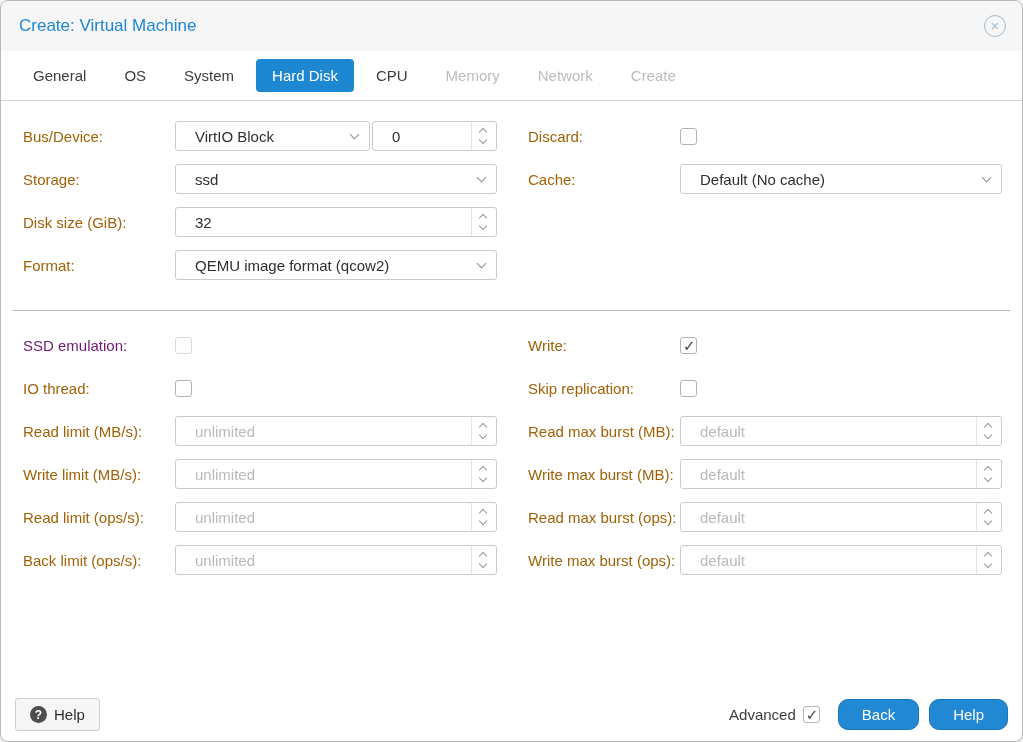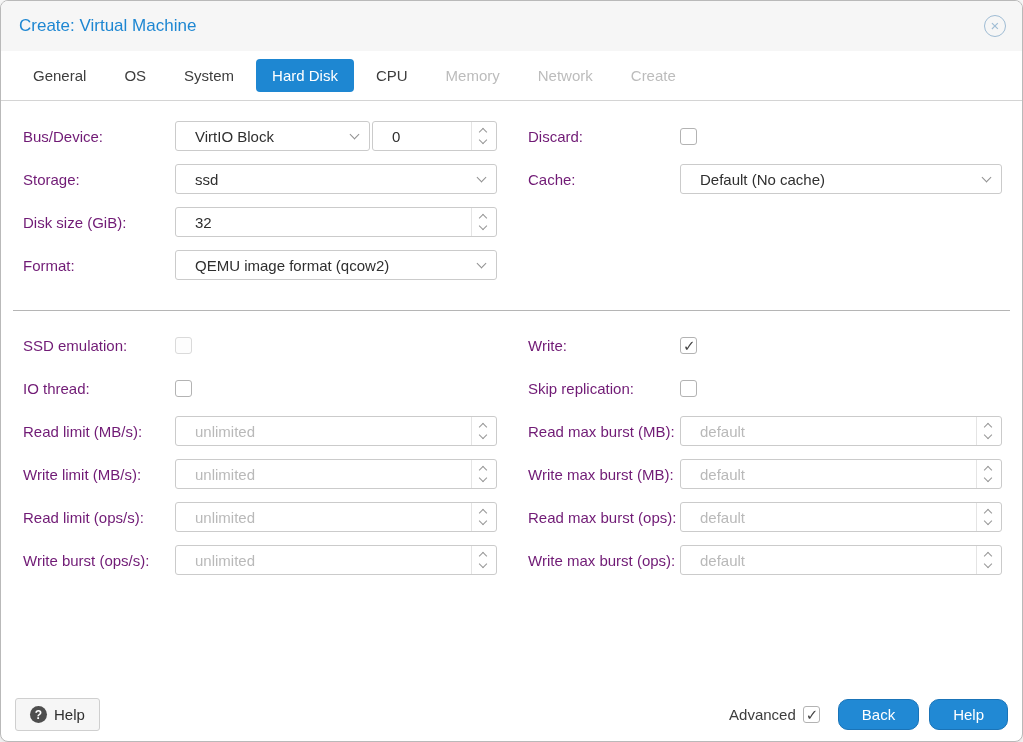--- a/index.html
+++ b/index.html
@@ -18,21 +18,21 @@
   .tabbar{flex:0 0 50px;display:flex;align-items:center;gap:6px;padding:0 16px;background:#fff;
           border-bottom:1px solid #d4d4d4;}
   .tab{padding:8px 16px;font-size:15px;color:#3d3d3d;border-radius:4px;cursor:pointer;white-space:nowrap;}
   .tab.active{background:#1e87d2;color:#fff;}
   .tab.disabled{color:#bcbcbc;cursor:default;}
 
   .form{flex:1;padding:20px 20px 0 22px;overflow:hidden;}
   .cols{display:flex;gap:31px;}
   .col{flex:1;min-width:0;}
   .row{display:flex;align-items:center;margin-bottom:13px;height:30px;}
-  .flabel{flex:0 0 152px;font-size:15px;color:#701a75;white-space:nowrap;overflow:hidden;}
+  .flabel{flex:0 0 152px;font-size:15px;color:#a16207;white-space:nowrap;overflow:hidden;}
   .flabel.disabled{color:#701a75;}
 
   .field{flex:1;height:30px;border:1px solid #cbcbcb;border-radius:3px;background:#fff;
          display:flex;align-items:center;padding:0 2px 0 19px;font-size:15px;color:#2f2f2f;min-width:0;}
   .field .val{flex:1;white-space:nowrap;overflow:hidden;}
   .val.placeholder{color:#b9b9b9;}
   .chev{flex:0 0 auto;width:7px;height:7px;border-right:1.5px solid #919191;border-bottom:1.5px solid #919191;
         transform:rotate(45deg);margin:-4px 9px 0 6px;}
   .spin{flex:0 0 auto;align-self:stretch;display:flex;flex-direction:column;align-items:center;
         justify-content:center;gap:4px;border-left:1px solid #e4e4e4;padding:0 8px;margin-left:6px;}
@@ -189,21 +189,21 @@
           <div class="field">
             <span class="val placeholder">unlimited</span>
             <span class="spin">
                 <i class="sup"></i>
                 <i class="sdn"></i>
               </span>
           </div>
         </div>
 
         <div class="row">
-          <label class="flabel">Write burst (ops/s):</label>
+          <label class="flabel">Back limit (ops/s):</label>
           <div class="field">
             <span class="val placeholder">unlimited</span>
             <span class="spin">
                 <i class="sup"></i>
                 <i class="sdn"></i>
               </span>
           </div>
         </div>
 
       </div>

